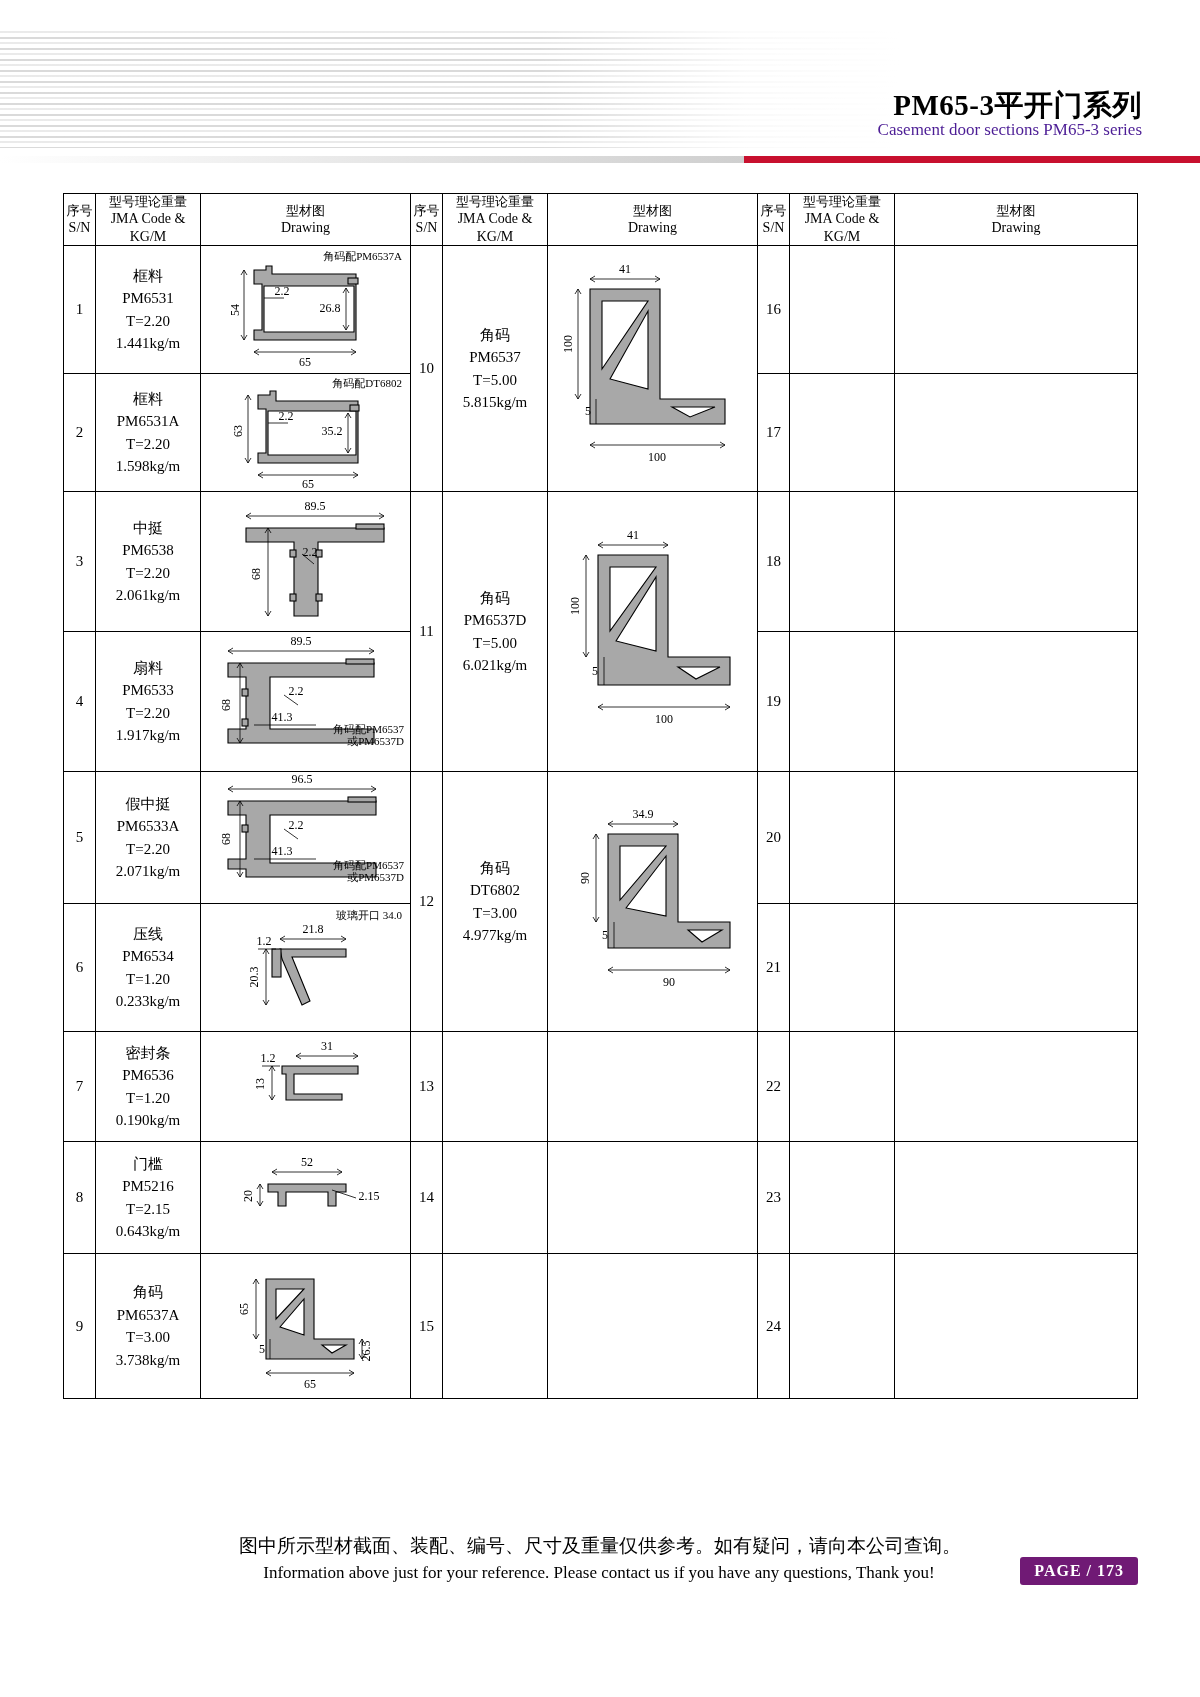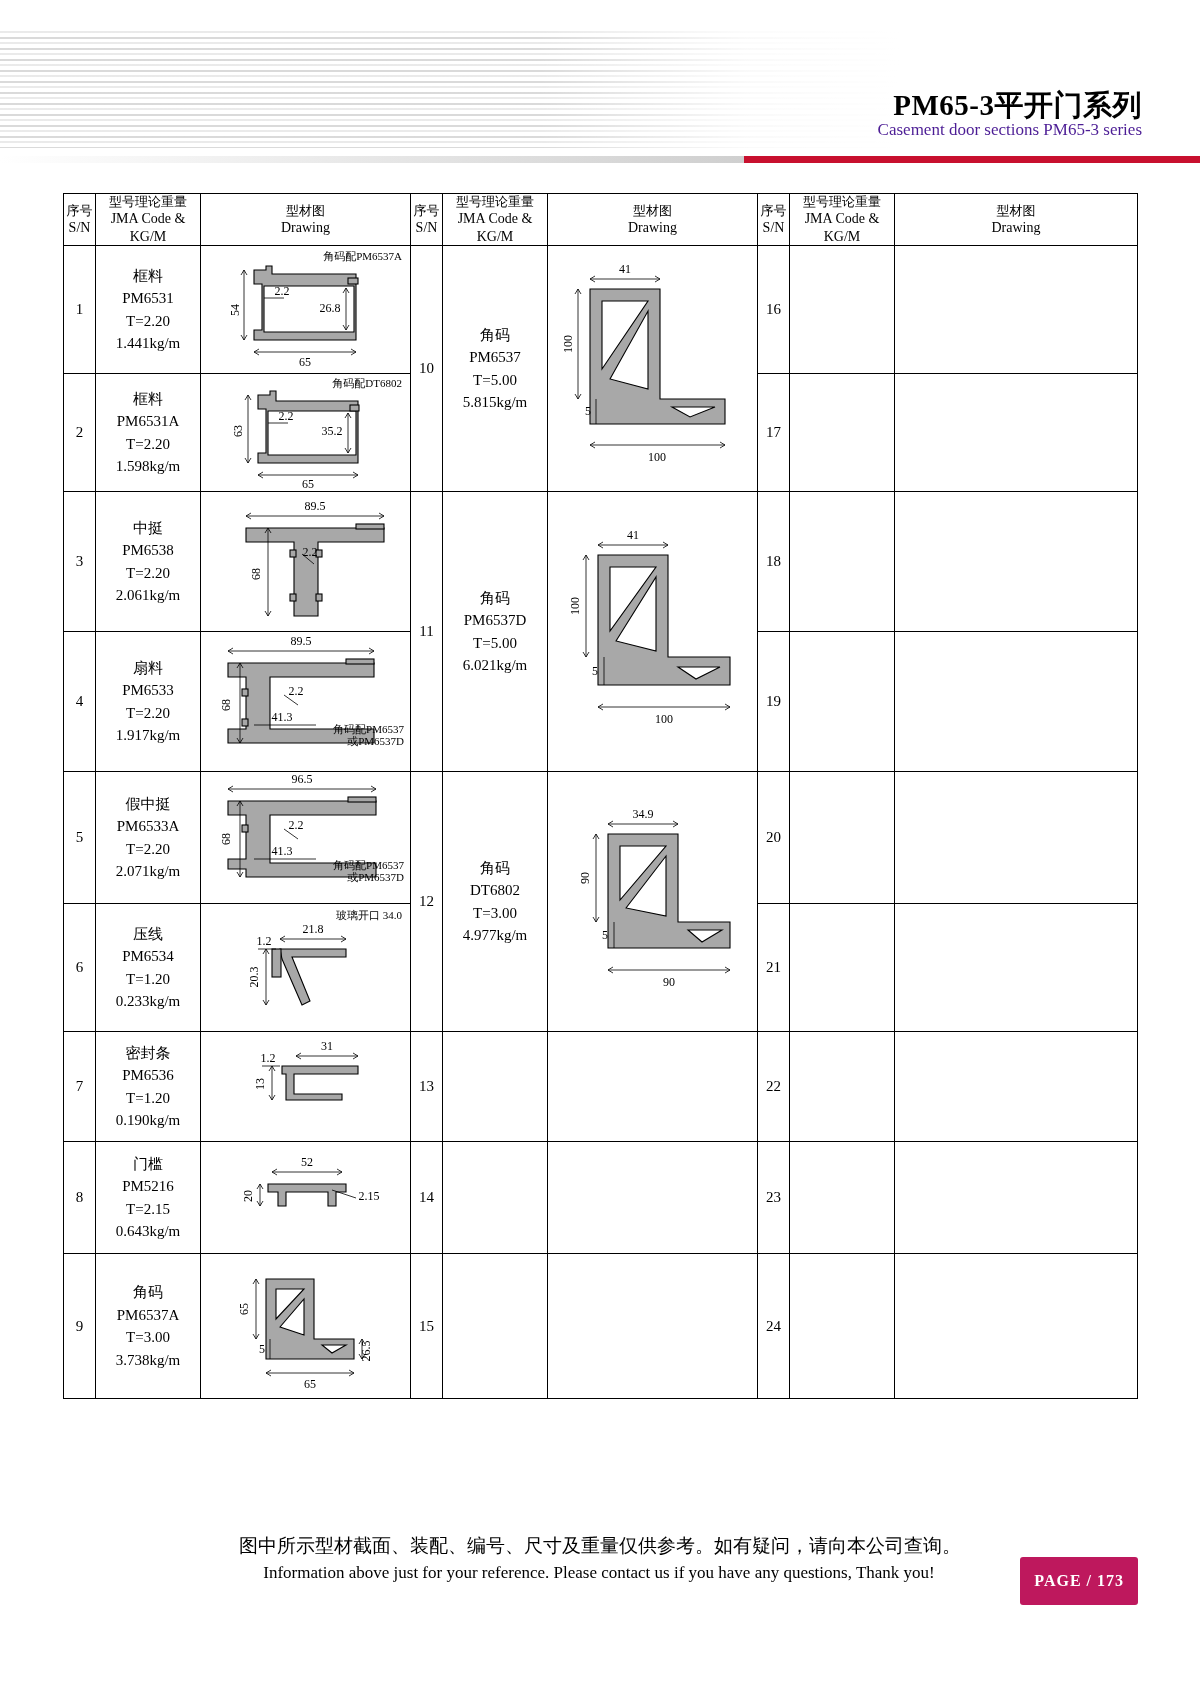--- a/index.html
+++ b/index.html
@@ -78,22 +78,22 @@
   .footer-cn{
     position:absolute;left:0;top:1533px;width:1200px;text-align:center;
     font-size:19px;font-weight:normal;
   }
   .footer-en{
     position:absolute;left:0;top:1563px;width:1198px;text-align:center;
     font-size:17px;
   }
   .page-badge{
     position:absolute;right:62px;top:1557px;
-    background:#be185d;color:#fff;font-weight:bold;
-    font-size:16px;padding:15px 14px;border-radius:3px;
+    background:#701a75;color:#fff;font-weight:bold;
+    font-size:16px;padding:5px 14px;border-radius:3px;
     letter-spacing:1px;
     text-align:center;
   }
 </style>
 </head>
 <body>
 
 <div class="header">
   <div class="stripes"></div>
   <div class="stripes-fade"></div>

